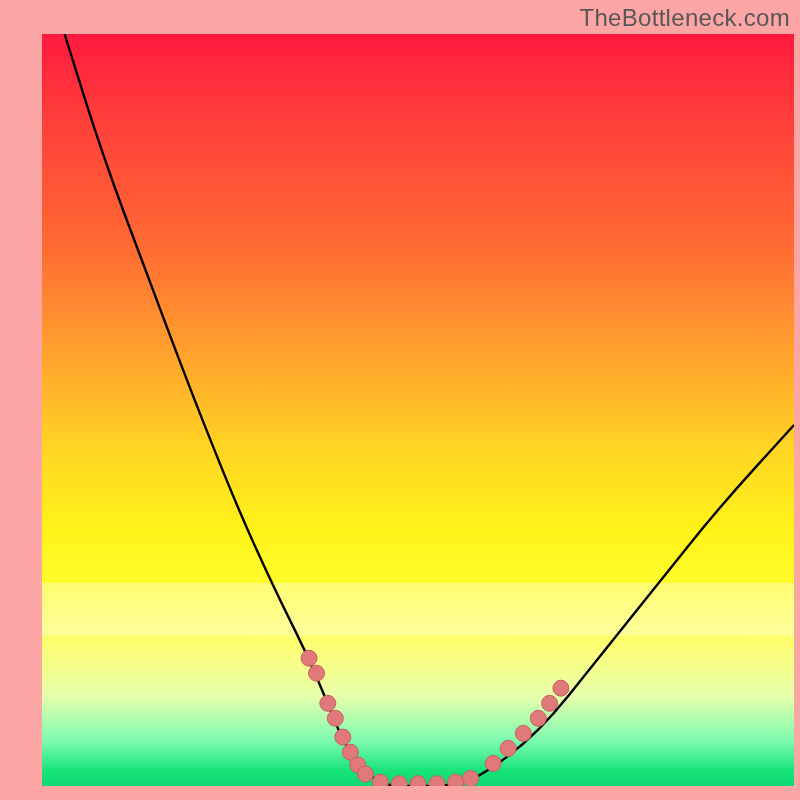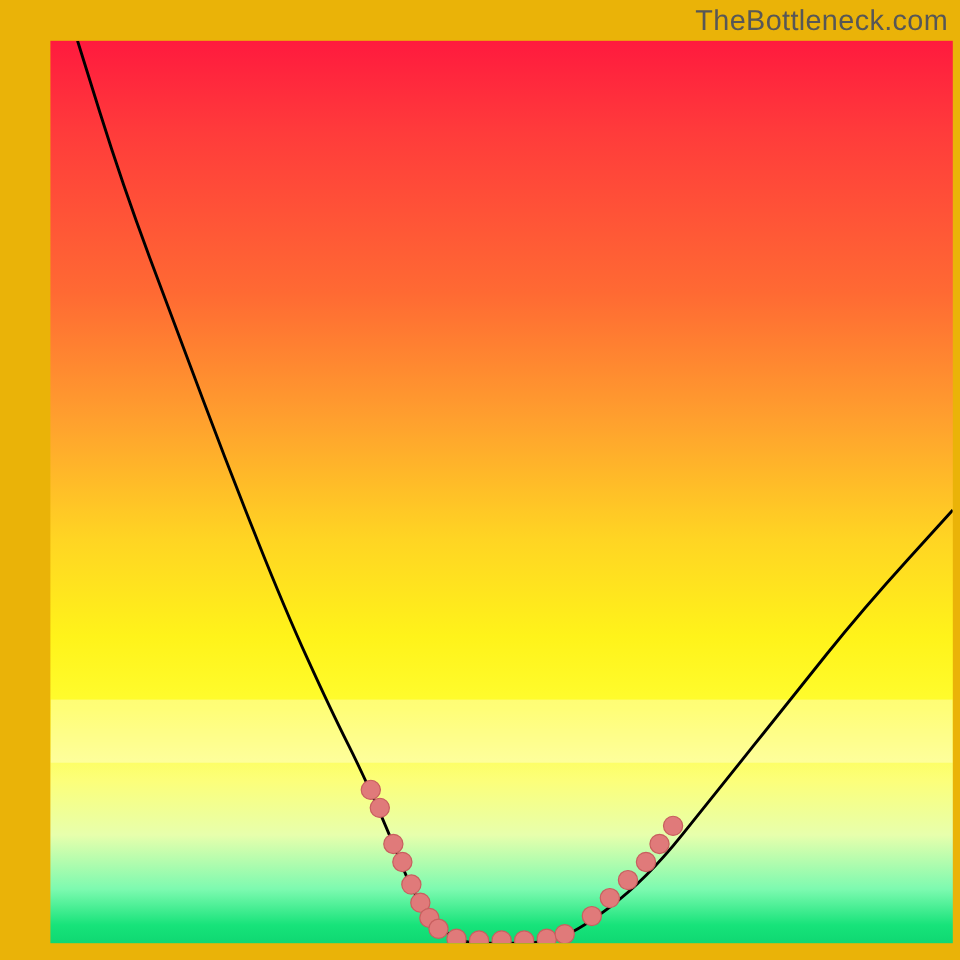--- a/index.html
+++ b/index.html
@@ -8,21 +8,21 @@
     width: 800px;
     height: 800px;
     overflow: hidden;
     background: #000;
     font-family: Arial, Helvetica, sans-serif;
   }
   .frame {
     position: relative;
     width: 800px;
     height: 800px;
-    background: #eab308;
+    background: #fca5a5;
   }
   .watermark {
     position: absolute;
     top: 4px;
     right: 10px;
     color: #575757;
     font-size: 24px;
     font-weight: 500;
     letter-spacing: 0.3px;
     z-index: 5;

